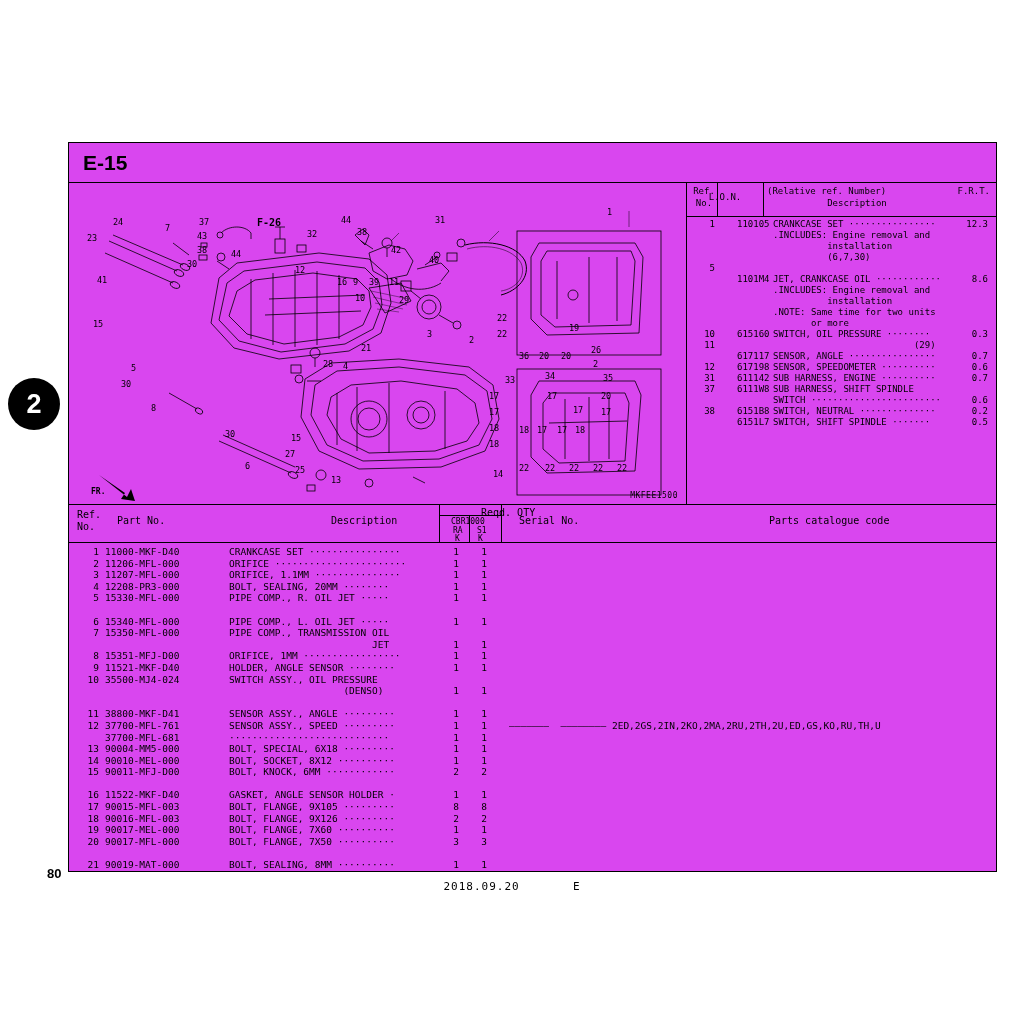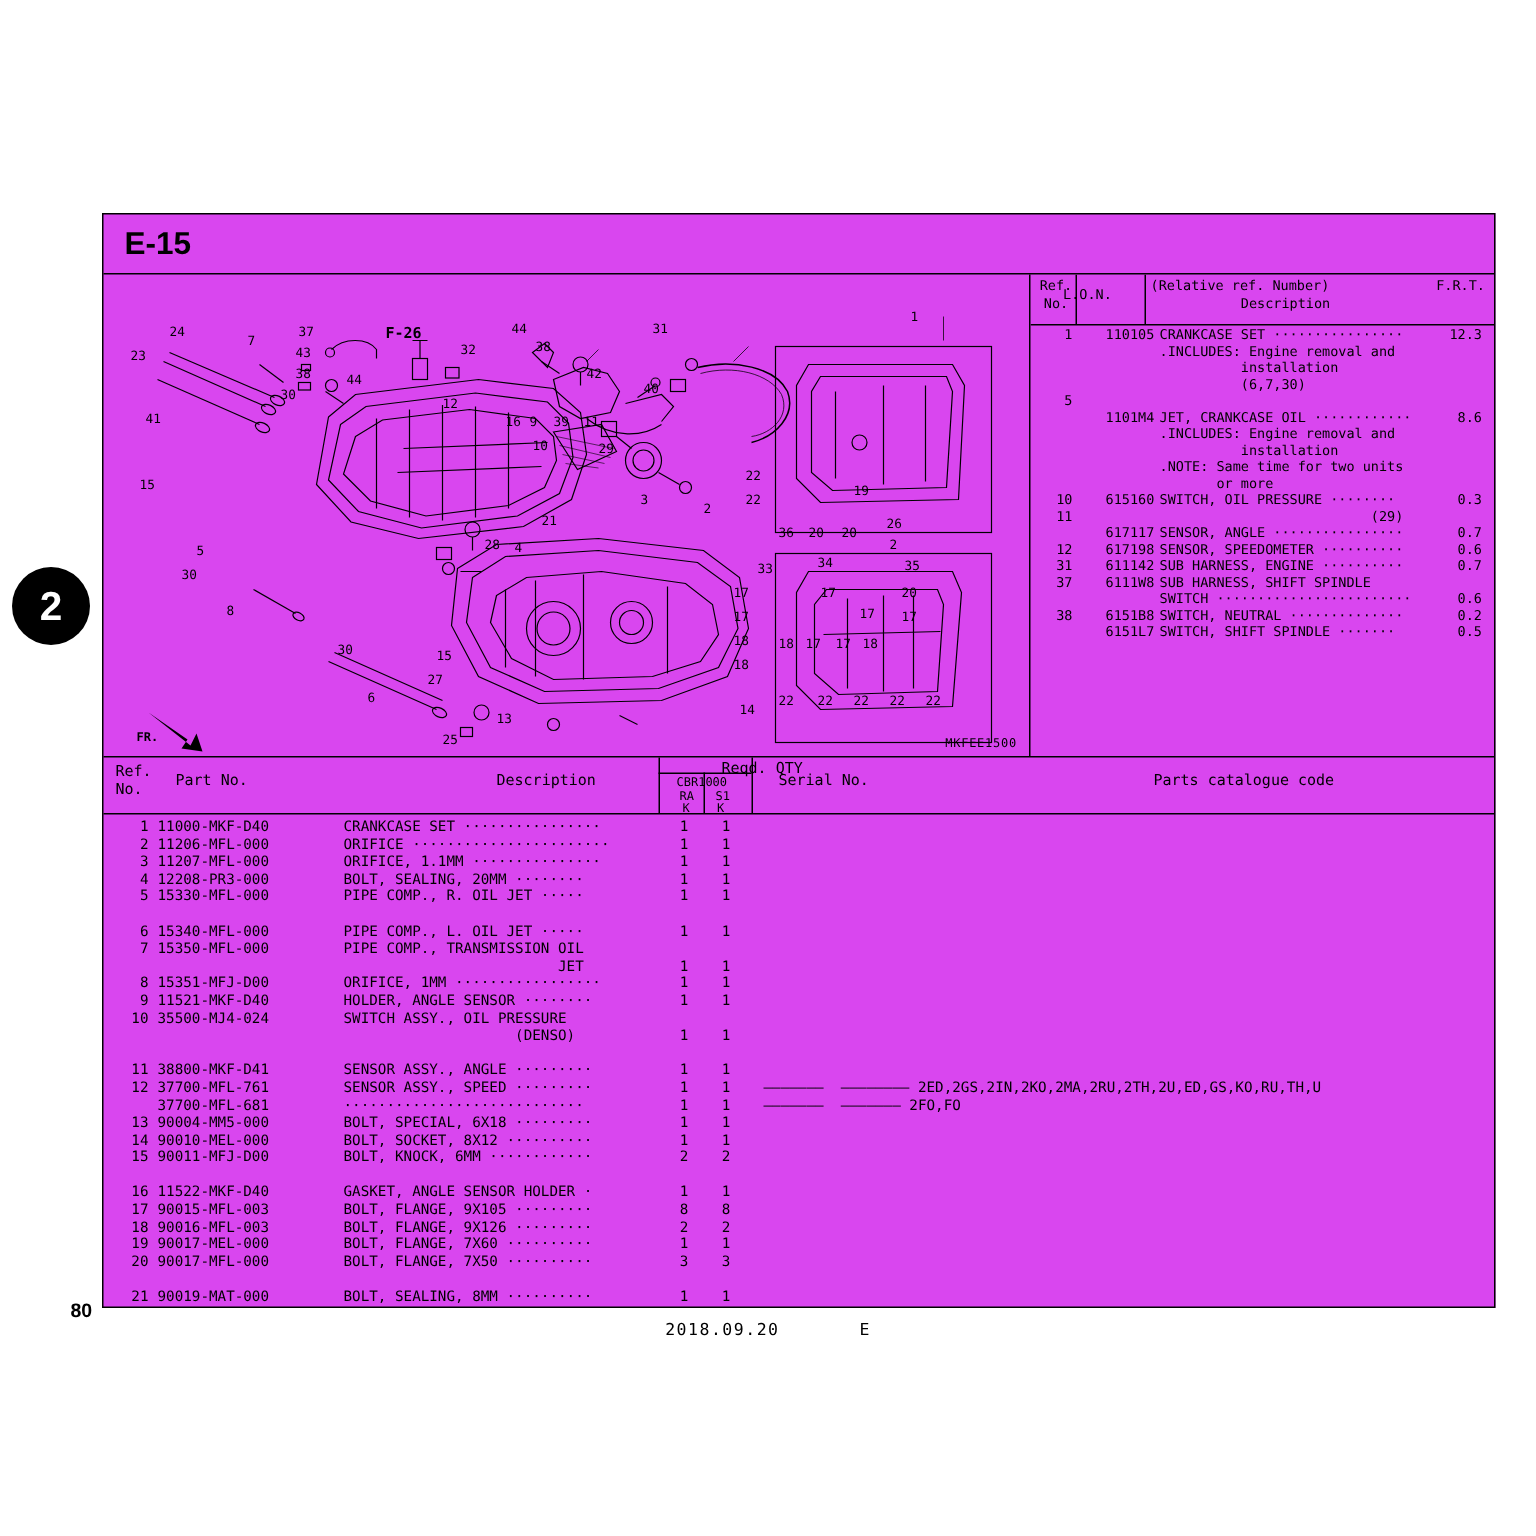--- a/index.html
+++ b/index.html
@@ -351,21 +351,21 @@
         <div class="fig-label" style="left:292px; top:160px;">21</div>
         <div class="fig-label" style="left:254px; top:176px;">28</div>
         <div class="fig-label" style="left:274px; top:178px;">4</div>
         <div class="fig-label" style="left:62px;  top:180px;">5</div>
         <div class="fig-label" style="left:52px;  top:196px;">30</div>
         <div class="fig-label" style="left:82px;  top:220px;">8</div>
         <div class="fig-label" style="left:156px; top:246px;">30</div>
         <div class="fig-label" style="left:222px; top:250px;">15</div>
         <div class="fig-label" style="left:176px; top:278px;">6</div>
         <div class="fig-label" style="left:216px; top:266px;">27</div>
-        <div class="fig-label" style="left:226px; top:282px;margin-top:24px;">25</div>
+        <div class="fig-label" style="left:226px; top:282px;">25</div>
         <div class="fig-label" style="left:262px; top:292px;">13</div>
         <div class="fig-label" style="left:424px; top:286px;">14</div>
         <div class="fig-label" style="left:428px; top:130px;">22</div>
         <div class="fig-label" style="left:428px; top:146px;">22</div>
         <div class="fig-label" style="left:500px; top:140px;">19</div>
         <div class="fig-label" style="left:450px; top:168px;">36</div>
         <div class="fig-label" style="left:470px; top:168px;">20</div>
         <div class="fig-label" style="left:492px; top:168px;">20</div>
         <div class="fig-label" style="left:522px; top:162px;">26</div>
         <div class="fig-label" style="left:524px; top:176px;">2</div>
@@ -671,21 +671,20 @@
             <span class="p-q1">1</span>
             <span class="p-q2">1</span>
             <span class="p-ser">———————  ———————— 2ED,2GS,2IN,2KO,2MA,2RU,2TH,2U,ED,GS,KO,RU,TH,U</span>
           </div>
         <div class="prow">
             <span class="p-ref"></span>
             <span class="p-num">37700-MFL-681</span>
             <span class="p-desc">····························</span>
             <span class="p-q1">1</span>
             <span class="p-q2">1</span>
-            <span class="p-ser">———————  ——————— 2FO,FO</span>
           </div>
         <div class="prow">
             <span class="p-ref">13</span>
             <span class="p-num">90004-MM5-000</span>
             <span class="p-desc">BOLT, SPECIAL, 6X18 ·········</span>
             <span class="p-q1">1</span>
             <span class="p-q2">1</span>
             <span class="p-ser"></span>
           </div>
         <div class="prow">

